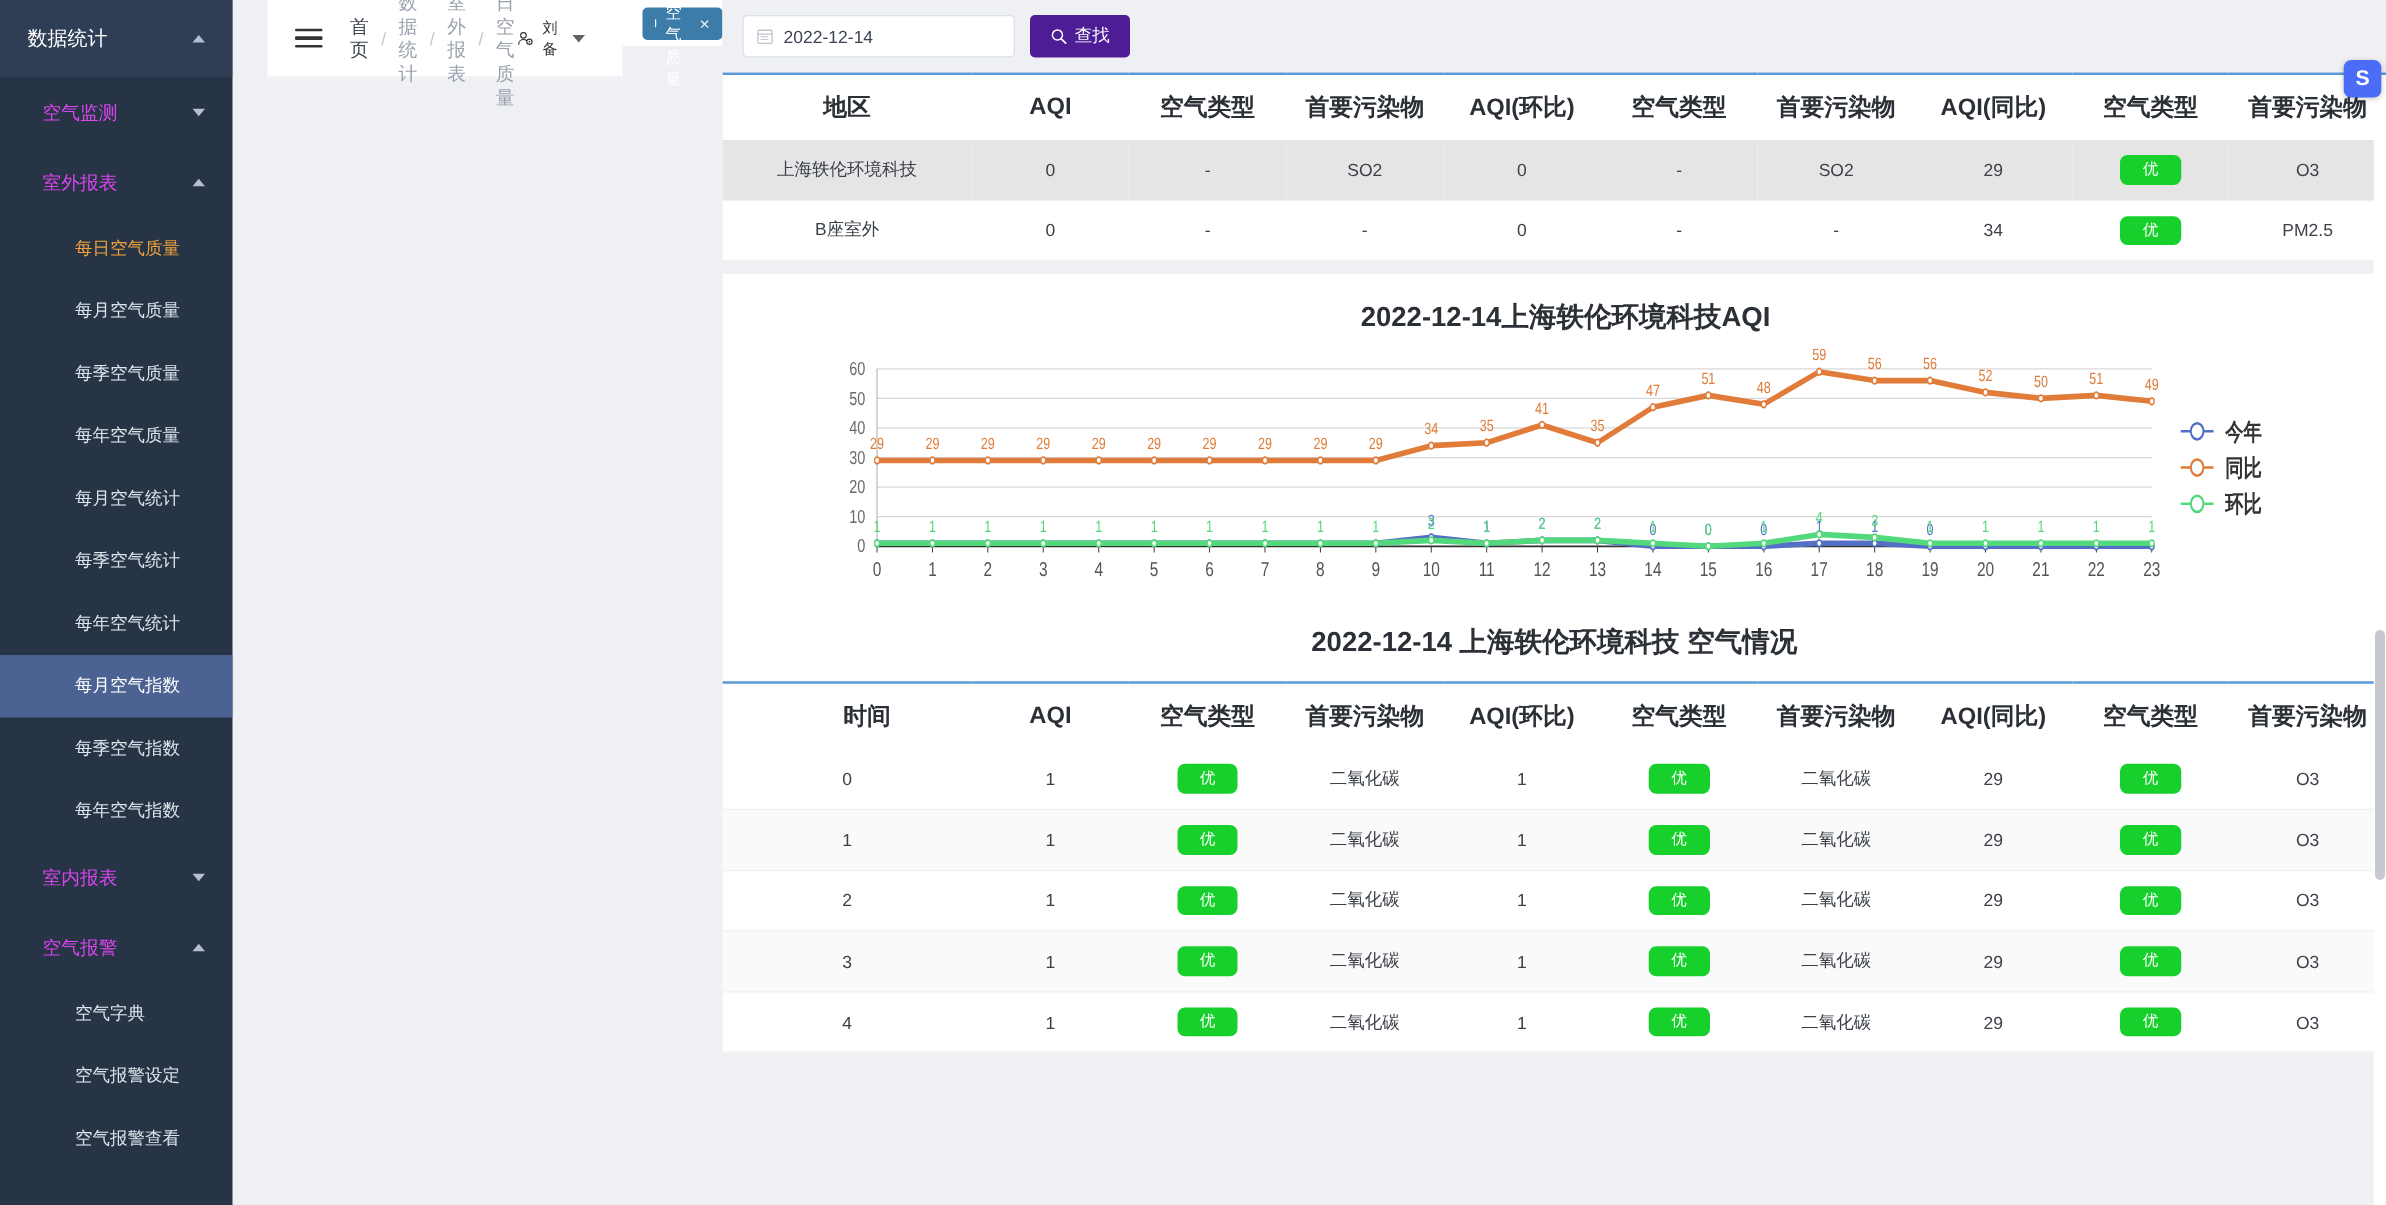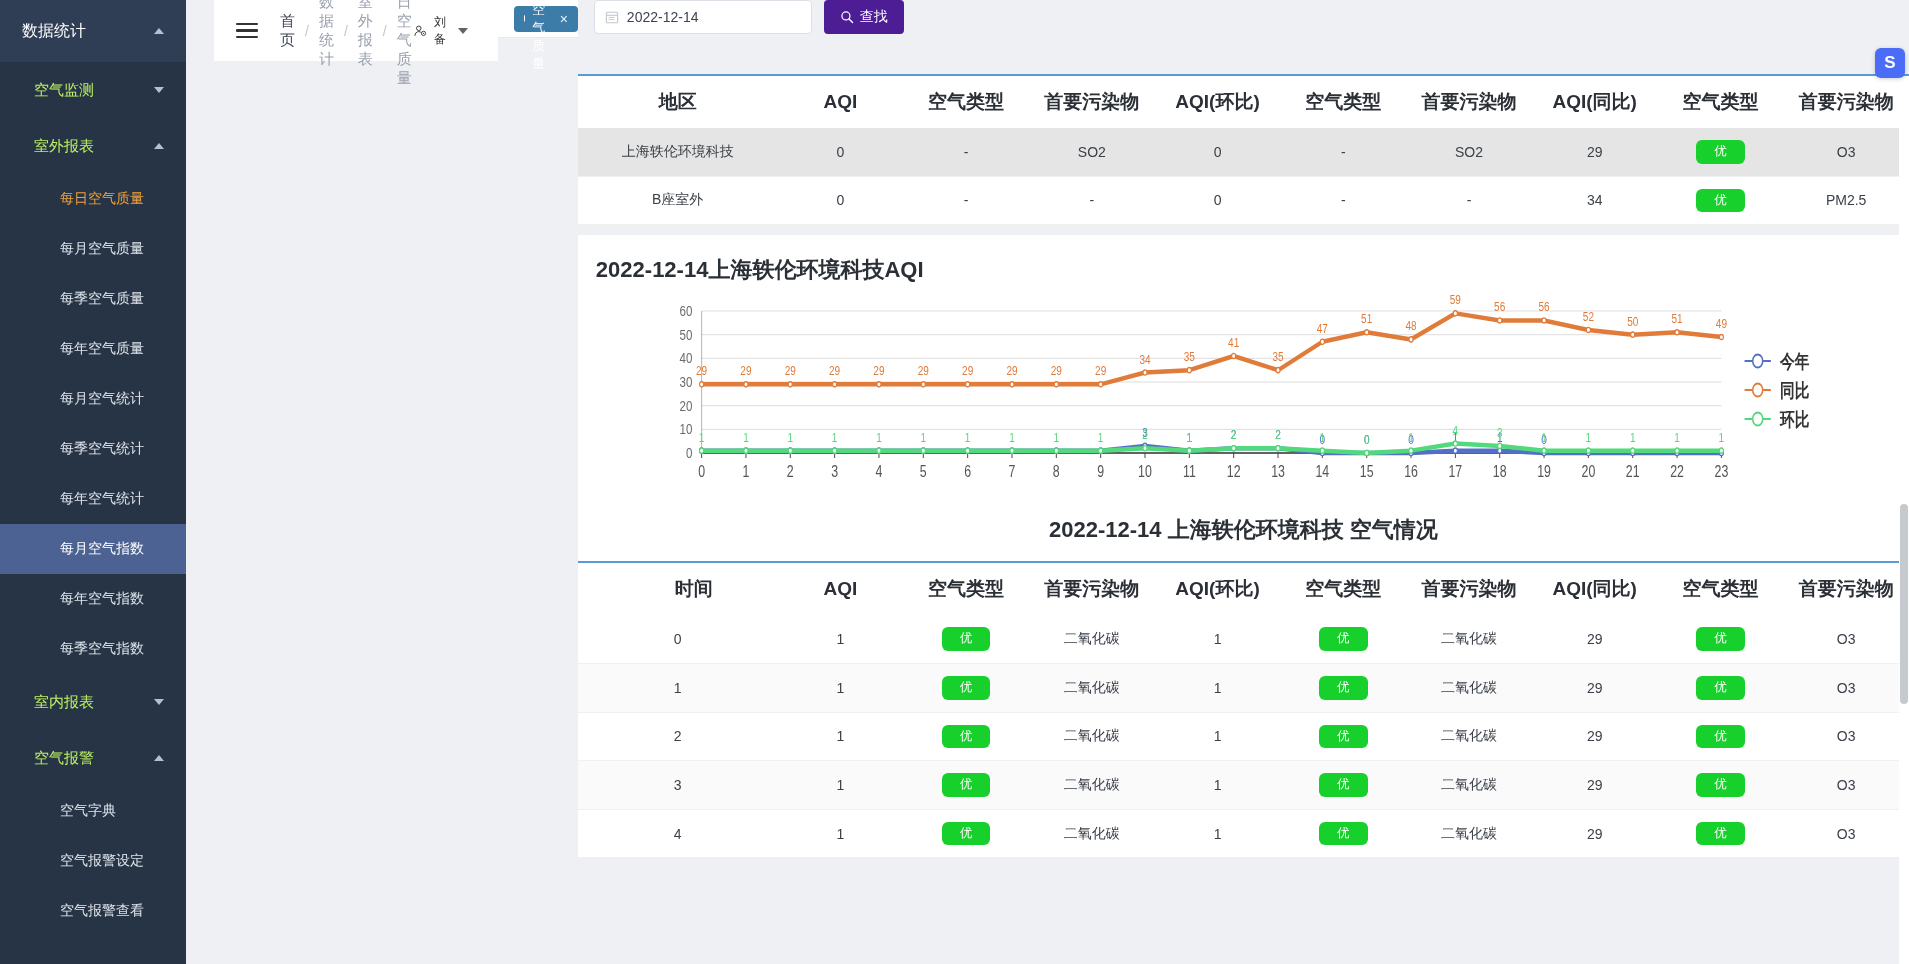--- a/index.html
+++ b/index.html
@@ -24,21 +24,21 @@
     background: #2f3d55;
     display: flex; align-items: center;
     padding: 0 22px;
     color: #fff; font-size: 16px;
     justify-content: space-between;
   }
   .side-group {
     height: 56px;
     display: flex; align-items: center;
     padding: 0 22px 0 34px;
-    color: #bef264; font-size: 15px;
+    color: #d946ef; font-size: 15px;
     justify-content: space-between;
     cursor: pointer;
     font-family: Liberation Mono, monospace;
   }
   .side-item {
     height: 50px;
     display: flex; align-items: center;
     padding-left: 60px;
     color: #dfe4ec; font-size: 14px;
     cursor: pointer;
@@ -95,22 +95,22 @@
 
   .scrollarea {
     flex: 1;
     overflow: hidden;
     padding: 0 0 0 0;
     position: relative;
     background: #eef0f4;
   }
 
   .filterbar {
-    height: 74px;
-    display: flex; 
+    height: 58px;
+    display: flex; align-items: center;
     padding-left: 16px; gap: 12px;
     background: #eef0f4;
   }
   .date-input {
     width: 218px; height: 34px;
     background: #fff; border: 1px solid #dcdfe6; border-radius: 4px;
     display:flex; align-items:center; gap:8px;
     padding: 0 10px;
     font-size: 14px; color:#3c4350;
   }
@@ -140,21 +140,21 @@
   table.grid tbody tr.zebra { background:#fafafa; }
   table.grid tbody tr { border-bottom: 1px solid #f0f0f0; }
   .pill {
     display:inline-block; background:#17d02c; color:#fff;
     border-radius: 6px; font-size: 12.5px;
     padding: 4px 18px; line-height: 1.25;
   }
 
   .chart-card { background:#fff; padding: 14px 0 6px 0; }
   .chart-title {
-    font-size: 22px; font-weight: bold;
+    text-align:center; font-size: 22px; font-weight: bold;
     color: #2b2f36; padding: 6px 0 10px 18px;
   }
   .chart-holder { width:100%; height: 200px; }
   .sec-title {
     text-align:center; font-size: 22px; font-weight: bold;
     color:#2b2f36; background:#fff; padding: 14px 0 16px 0;
   }
 
   
   .pagescroll {
@@ -212,24 +212,24 @@
         <div class="side-item">
           <span>每季空气统计</span>
         </div>
         <div class="side-item">
           <span>每年空气统计</span>
         </div>
         <div class="side-item active-bg">
           <span>每月空气指数</span>
         </div>
         <div class="side-item">
+          <span>每季空气指数</span>
+        </div>
+        <div class="side-item">
           <span>每年空气指数</span>
-        </div>
-        <div class="side-item">
-          <span>每季空气指数</span>
         </div>
         <div class="side-group">
           <span>室内报表</span>
           <span class="caret down"></span>
         </div>
         <div class="side-group">
           <span>空气报警</span>
           <span class="caret up"></span>
         </div>
         <div class="side-item">

